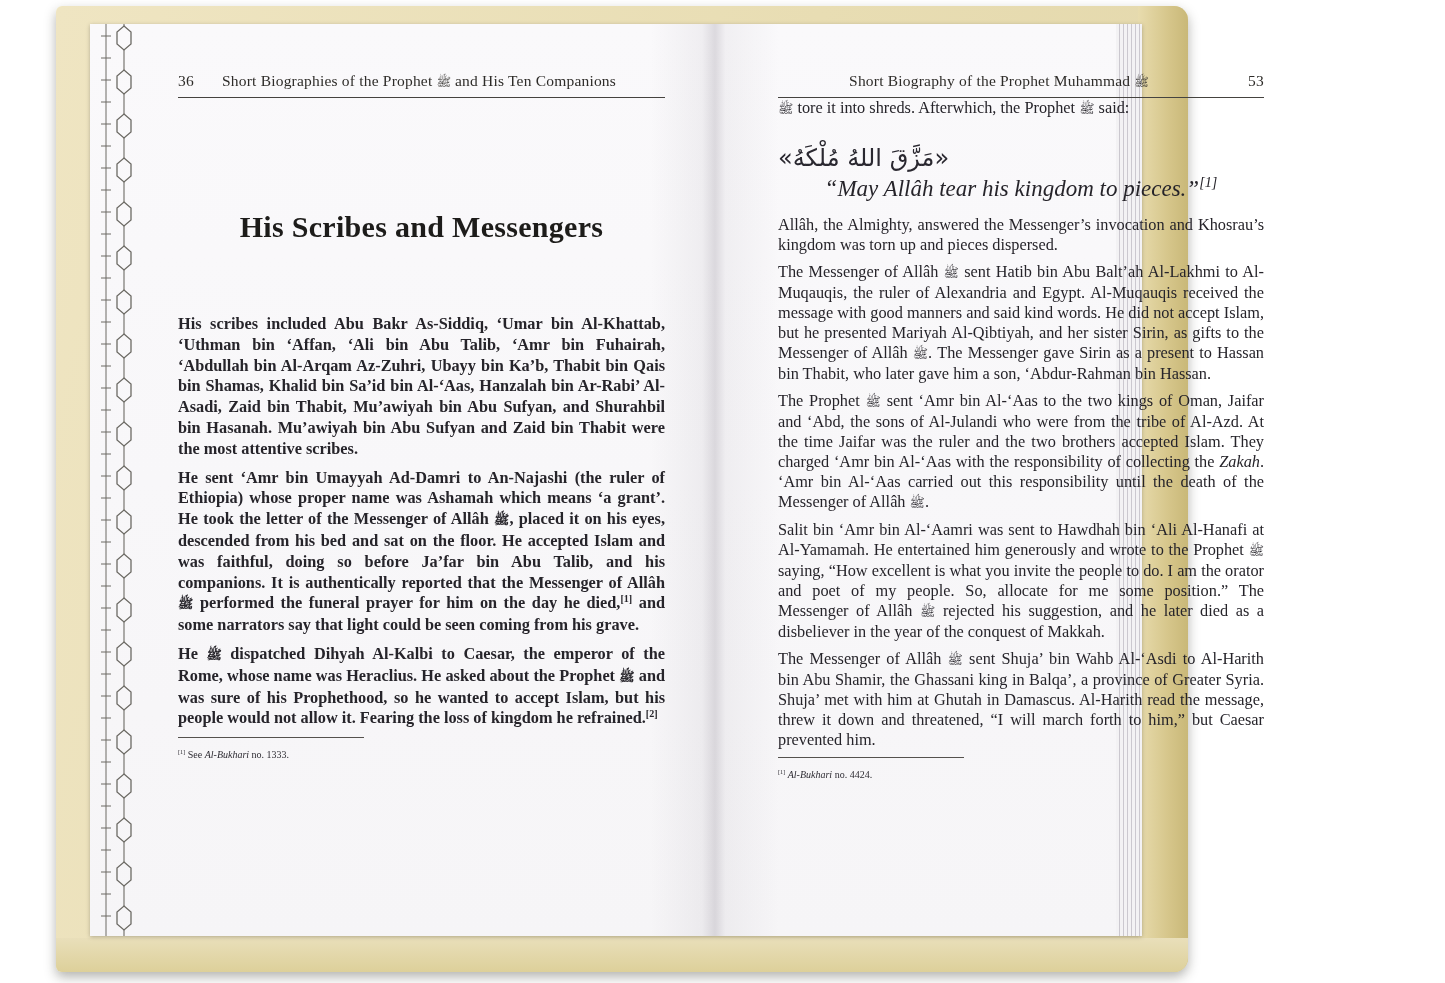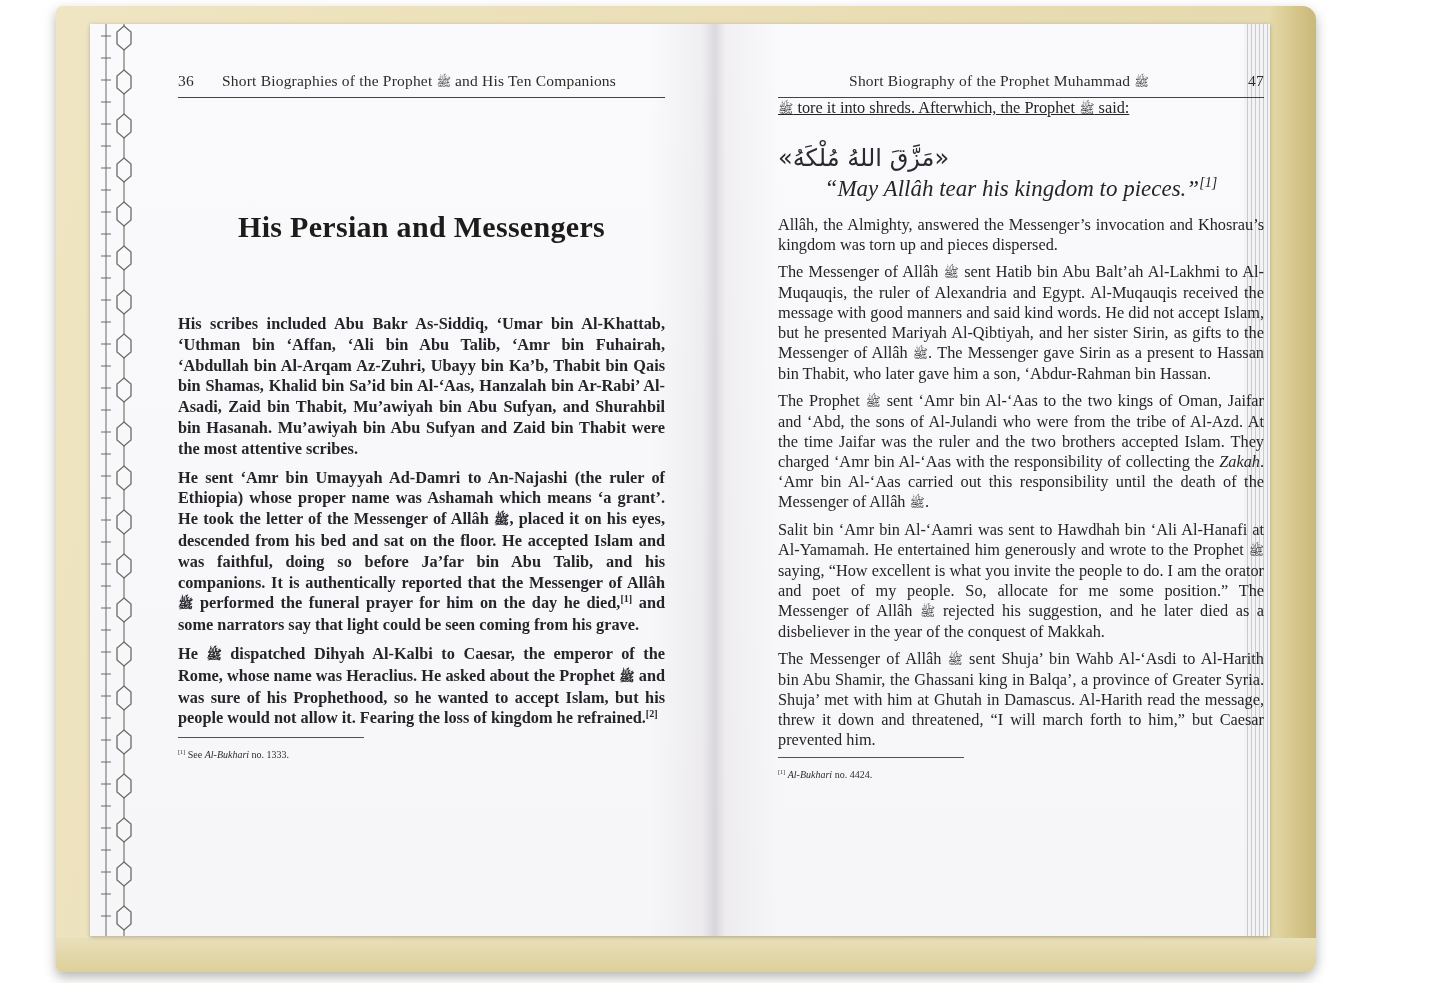--- a/index.html
+++ b/index.html
@@ -1,20 +1,20 @@
 <!DOCTYPE html>
 <html><head>
 <meta charset="utf-8">
 <style>
   html,body{margin:0;padding:0;background:#ffffff;}
   .scene{position:relative;width:1445px;height:983px;overflow:hidden;
          font-family:"Liberation Serif", serif;}
 
   
-  .book{position:absolute;left:56px;top:6px;width:1260px;height:966px;
+  .book{position:absolute;left:56px;top:6px;width:1132px;height:966px;
         background:linear-gradient(105deg,#efe5c2 0%,#e8ddb3 55%,#e3d7aa 100%);
         border-radius:6px 14px 14px 6px;
         box-shadow:0 5px 12px rgba(40,40,30,.35);}
   .cover-right{position:absolute;top:0;right:0;width:50px;height:100%;
         border-radius:0 14px 14px 0;
         background:linear-gradient(90deg,#e8dcae 0%,#d6c68b 60%,#c9b878 100%);}
   .cover-bottom{position:absolute;left:0;bottom:0;width:100%;height:34px;
         border-radius:0 0 14px 6px;
         background:linear-gradient(180deg,#e9dfba 0%,#ddd09a 100%);}
 
@@ -42,21 +42,21 @@
   .page-head .rh-left{flex:1;text-align:center;}
   .page-head .num-right{text-align:right;min-width:30px;}
 
   .section-title{margin-top:112px;font-size:30px;font-weight:bold;
         text-align:center;color:#1d1c1a;letter-spacing:.3px;}
 
   .body-block{margin-top:70px;font-weight:bold;}
   .para{font-size:16.3px;line-height:20.8px;text-align:justify;
         margin:0 0 8px;color:#26242a;}
   .col-right .para{line-height:20px;margin:0 0 7px;}
-  .intro{margin-top:19px;text-decoration:underline;}
+  .intro{margin-top:19px;}
   .arabic{text-align:left;font-size:24px;margin:25px 0 4px;
         font-family:"DejaVu Sans", sans-serif;color:#2a2830;}
   .translation{text-align:center;font-style:italic;font-size:23px;
         margin:0 0 13px;color:#26242a;}
   .saw{font-family:"DejaVu Sans", sans-serif;font-size:.78em;}
   sup{font-size:.62em;line-height:0;vertical-align:super;}
 
   .fn-block{margin-top:4px;}
   .fn-rule{width:186px;border-top:1.3px solid #55524e;margin:4px 0 7px;}
   .fn{font-size:10px;line-height:19.5px;margin:0;color:#2e2c33;text-align:left;}
@@ -89,40 +89,40 @@
 
       <div class="gutter"></div>
       <div class="page-stack"></div>
 
       <div class="page-col col-left">
         <div class="page-head">
           <span class="num">36</span>
           <span class="rh-center">Short Biographies of the Prophet <span class="saw">ﷺ</span> and His Ten Companions</span>
         </div>
 
-        <div class="section-title">His Persian and Messengers</div>
+        <div class="section-title">His Scribes and Messengers</div>
 
         <div class="body-block">
             <p class="para">His scribes included Abu Bakr As-Siddiq, ‘Umar bin Al-Khattab, ‘Uthman bin ‘Affan, ‘Ali bin Abu Talib, ‘Amr bin Fuhairah, ‘Abdullah bin Al-Arqam Az-Zuhri, Ubayy bin Ka’b, Thabit bin Qais bin Shamas, Khalid bin Sa’id bin Al-‘Aas, Hanzalah bin Ar-Rabi’ Al-Asadi, Zaid bin Thabit, Mu’awiyah bin Abu Sufyan, and Shurahbil bin Hasanah. Mu’awiyah bin Abu Sufyan and Zaid bin Thabit were the most attentive scribes.</p>
             <p class="para">He sent ‘Amr bin Umayyah Ad-Damri to An-Najashi (the ruler of Ethiopia) whose proper name was Ashamah which means ‘a grant’. He took the letter of the Messenger of Allâh <span class="saw">ﷺ</span>, placed it on his eyes, descended from his bed and sat on the floor. He accepted Islam and was faithful, doing so before Ja’far bin Abu Talib, and his companions. It is authentically reported that the Messenger of Allâh <span class="saw">ﷺ</span> performed the funeral prayer for him on the day he died,<sup>[1]</sup> and some narrators say that light could be seen coming from his grave.</p>
             <p class="para">He <span class="saw">ﷺ</span> dispatched Dihyah Al-Kalbi to Caesar, the emperor of the Rome, whose name was Heraclius. He asked about the Prophet <span class="saw">ﷺ</span> and was sure of his Prophethood, so he wanted to accept Islam, but his people would not allow it. Fearing the loss of kingdom he refrained.<sup>[2]</sup></p>
           </div>
 
         <div class="fn-block">
           <div class="fn-rule"></div>
           <div>
               <p class="fn"><sup>[1]</sup> See <i>Al-Bukhari</i> no. 1333.</p>
             </div>
         </div>
       </div>
 
       <div class="page-col col-right">
         <div class="page-head">
           <span class="rh-left">Short Biography of the Prophet Muhammad <span class="saw">ﷺ</span></span>
-          <span class="num-right">47</span>
+          <span class="num-right">53</span>
         </div>
 
         <p class="para intro"><span class="saw">ﷺ</span> tore it into shreds. Afterwhich, the Prophet <span class="saw">ﷺ</span> said:</p>
 
         <div class="arabic">«مَزَّقَ اللهُ مُلْكَهُ»</div>
 
         <div class="translation">“May Allâh tear his kingdom to pieces.”<sup>[1]</sup></div>
 
         <div>
             <p class="para">Allâh, the Almighty, answered the Messenger’s invocation and Khosrau’s kingdom was torn up and pieces dispersed.</p>

